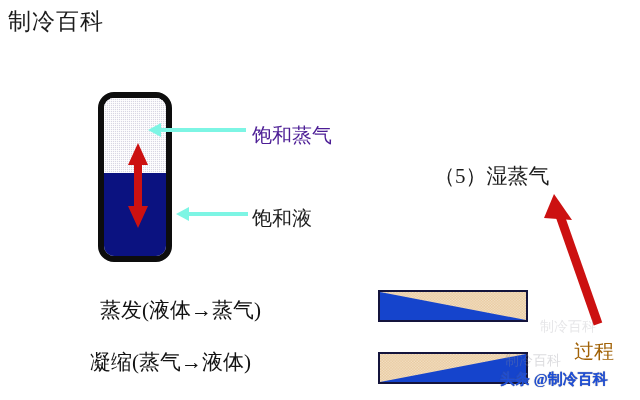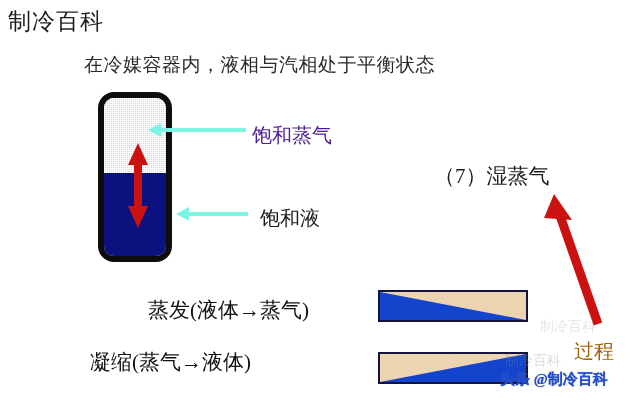--- a/index.html
+++ b/index.html
@@ -37,37 +37,36 @@
     color: #2a2a2a;
     white-space: nowrap;
   }
   #label-vapor {
     left: 252px; top: 122px;
     font-size: 20px;
     color: #4c1d95;
     white-space: nowrap;
   }
   #label-liquid {
-    left: 260px; top: 205px;
+    left: 252px; top: 205px;
     font-size: 20px;
     color: #1c1c1c;
     white-space: nowrap;
   }
   #label-wetsteam {
     left: 434px; top: 162px;
     font-size: 21px;
     color: #1c1c1c;
     white-space: nowrap;
   }
   #label-evaporation {
     left: 100px; top: 296px;
     font-size: 21px;
     color: #121212;
     white-space: nowrap;
-    margin-left: 48px;
   }
   #label-condensation {
     left: 90px; top: 348px;
     font-size: 21px;
     color: #121212;
     white-space: nowrap;
   }
   #label-process {
     left: 574px; top: 338px;
     font-size: 20px;
@@ -162,21 +161,20 @@
     font-family: "Liberation Sans", sans-serif;
   }
 </style>
 </head>
 <body>
 
 <div class="stage">
 
   <div class="abs" id="title">制冷百科</div>
 
-  <div class="abs" id="subtitle">在冷媒容器内，液相与汽相处于平衡状态</div>
 
   <div class="abs" id="vessel">
     <div id="vessel-vapor"></div>
     <div id="vessel-liquid"></div>
   </div>
 
   <div class="abs" id="arrow-equilibrium">
     <svg viewBox="0 0 22 85" width="22" height="85" aria-hidden="true">
       <g fill="#cc1111">
         <polygon points="11,0 21,22 15,22 15,63 21,63 11,85 1,63 7,63 7,22 1,22"></polygon>
@@ -189,21 +187,21 @@
     <div class="shaft"></div>
   </div>
   <div class="abs" id="label-vapor">饱和蒸气</div>
 
   <div class="abs cyan-arrow" id="arrow-liquid">
     <div class="head"></div>
     <div class="shaft"></div>
   </div>
   <div class="abs" id="label-liquid">饱和液</div>
 
-  <div class="abs" id="label-wetsteam">（7）湿蒸气</div>
+  <div class="abs" id="label-wetsteam">（5）湿蒸气</div>
 
   <div class="abs" id="big-red-arrow">
     <svg viewBox="0 0 70 140" width="70" height="140" aria-hidden="true">
       <g stroke="#cc1111" stroke-width="9" stroke-linecap="butt" fill="none">
         <line x1="58" y1="134" x2="18" y2="20"></line>
       </g>
       <polygon points="14,4 32,30 4,28" fill="#cc1111"></polygon>
     </svg>
   </div>
 

